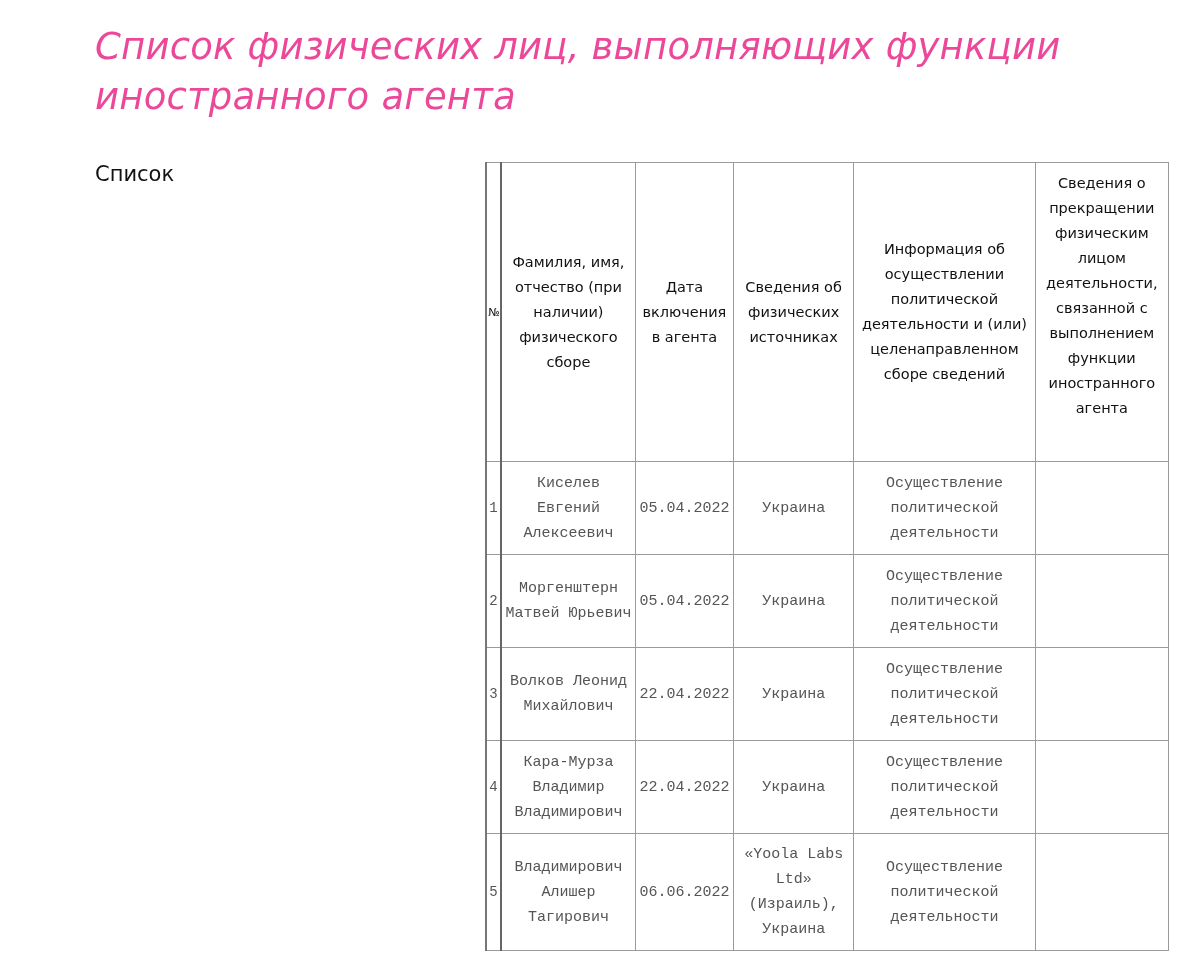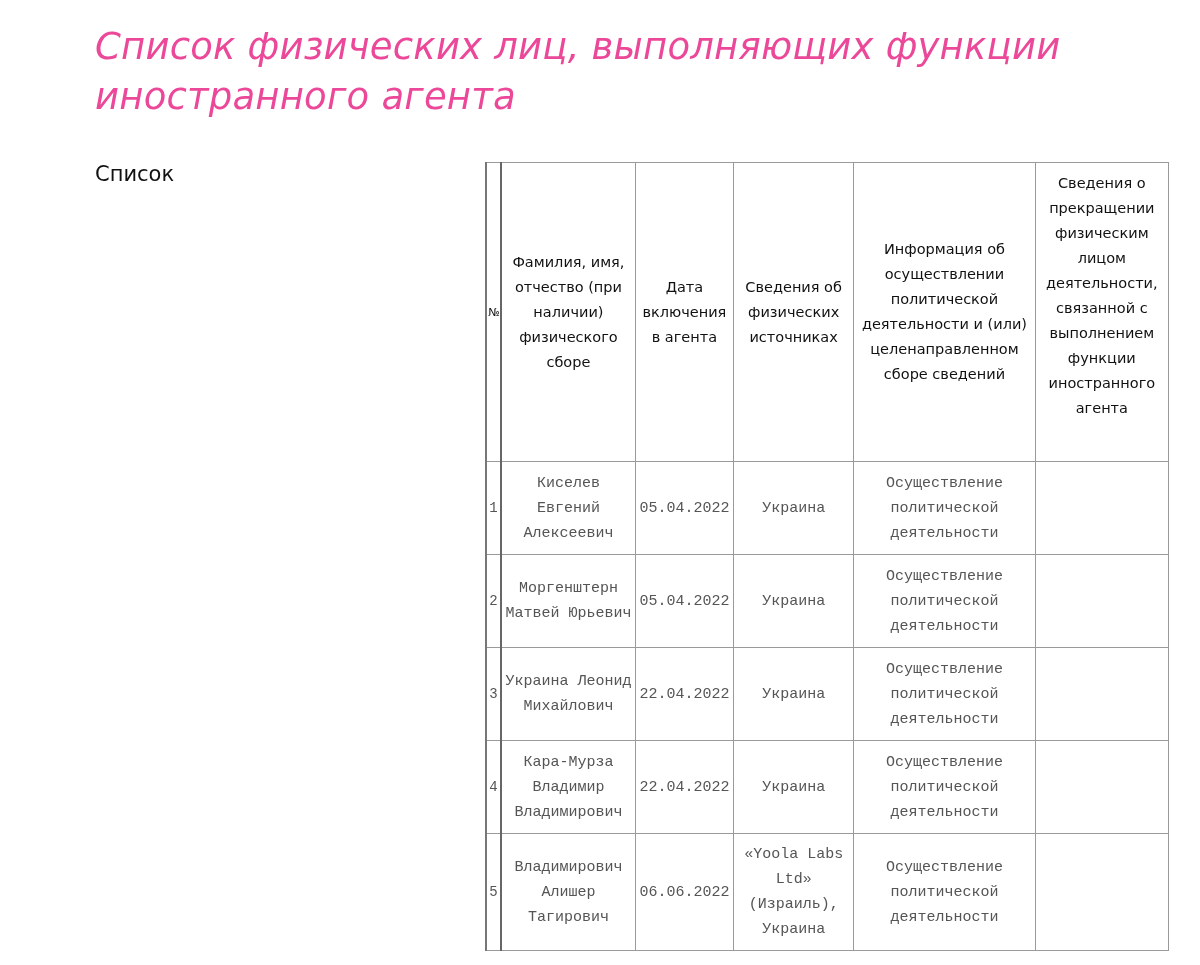--- a/index.html
+++ b/index.html
@@ -87,21 +87,21 @@
     <tr>
       <td class="col-num">2</td>
       <td>Моргенштерн Матвей Юрьевич</td>
       <td>05.04.2022</td>
       <td>Украина</td>
       <td>Осуществление политической деятельности</td>
       <td></td>
     </tr>
     <tr>
       <td class="col-num">3</td>
-      <td>Украина Леонид Михайлович</td>
+      <td>Волков Леонид Михайлович</td>
       <td>22.04.2022</td>
       <td>Украина</td>
       <td>Осуществление политической деятельности</td>
       <td></td>
     </tr>
     <tr>
       <td class="col-num">4</td>
       <td>Кара-Мурза Владимир Владимирович</td>
       <td>22.04.2022</td>
       <td>Украина</td>

